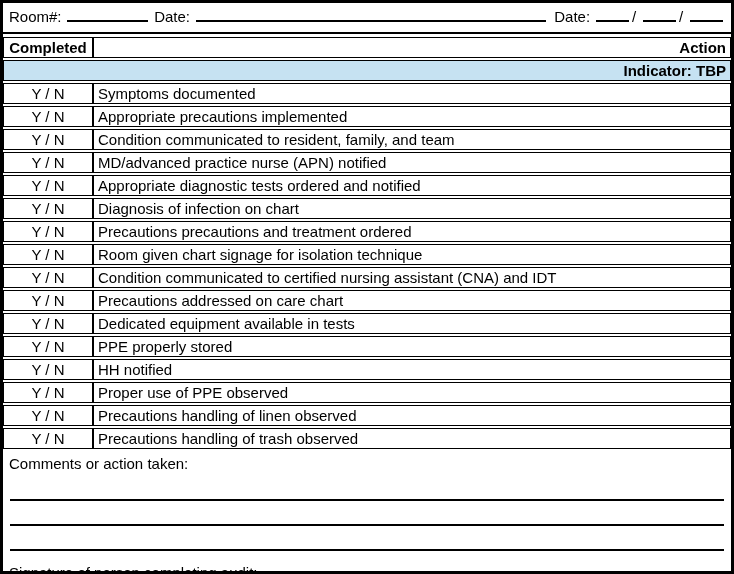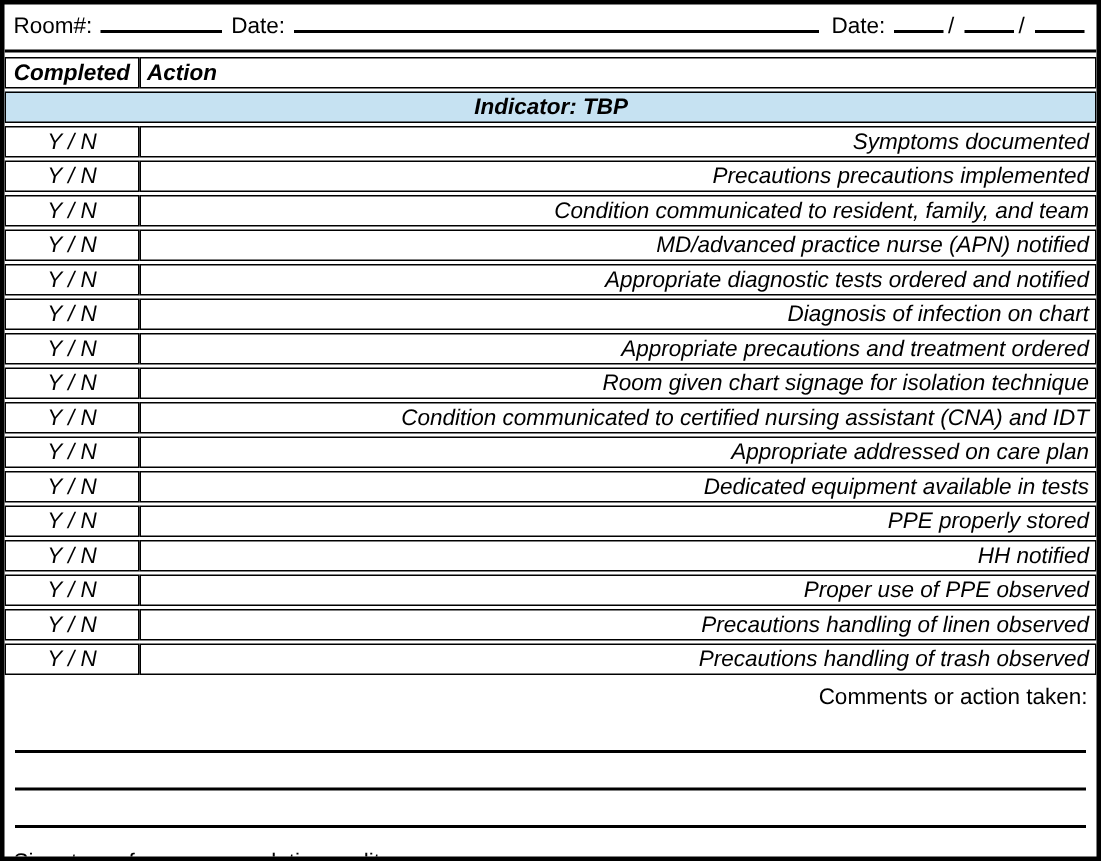--- a/index.html
+++ b/index.html
@@ -35,48 +35,47 @@
   .date-blank  { width: 33px;  margin: 0 2px 0 6px; }
   .slash { margin: 0 1px; }
 
   
   table.checklist {
     width: 100%;
     border-collapse: separate;
     border-spacing: 0 2px;
     margin-top: 1px;
     table-layout: fixed;
-    font-style: italic;
   }
   table.checklist th, table.checklist td {
     border: 1px solid #000;
     height: 19px;
     padding: 0 4px;
     line-height: 19px;
     overflow: hidden;
     white-space: nowrap;
   }
   th.col-completed, td.td-completed { width: 80px; text-align: center; }
-  th { font-weight: bold; text-align: left; font-size: 15px; }
-  td.td-action { padding-left: 12px; text-align: right; }
+  th { font-weight: bold; text-align: right; font-size: 15px; }
+  td.td-action { padding-left: 12px; text-align: left; }
   tr.indicator-row td {
     font-weight: bold;
-    text-align: center;
+    text-align: right;
     padding-left: 5px;
     margin-top: 40px;
   }
 
   
   .footer {
     flex: 1;
     padding: 3px 6px 6px 6px;
     display: flex;
     flex-direction: column;
   }
-  .comments-label { height: 22px; line-height: 20px; text-align: right; }
+  .comments-label { height: 22px; line-height: 20px; }
   .comment-line {
     border-bottom: 2px solid #000;
     height: 23px;
     margin: 0 1px;
   }
   .sig-row {
     margin-top: 12px;
     display: flex;
     align-items: baseline;
     white-space: nowrap;
@@ -118,53 +117,53 @@
     <tbody id="action-rows">
       <tr class="indicator-row">
         <td colspan="2" id="indicator-cell" style="background: rgb(198, 226, 242);">Indicator: TBP</td>
       </tr>
     <tr>
     <td class="td-completed">Y / N</td>
     <td class="td-action">Symptoms documented</td>
   </tr>
         <tr>
     <td class="td-completed">Y / N</td>
-    <td class="td-action">Precautions precautions implemented</td>
+    <td class="td-action">Appropriate precautions implemented</td>
   </tr>
         <tr>
     <td class="td-completed">Y / N</td>
     <td class="td-action">Condition communicated to resident, family, and team</td>
   </tr>
         <tr>
     <td class="td-completed">Y / N</td>
     <td class="td-action">MD/advanced practice nurse (APN) notified</td>
   </tr>
         <tr>
     <td class="td-completed">Y / N</td>
     <td class="td-action">Appropriate diagnostic tests ordered and notified</td>
   </tr>
         <tr>
     <td class="td-completed">Y / N</td>
     <td class="td-action">Diagnosis of infection on chart</td>
   </tr>
         <tr>
     <td class="td-completed">Y / N</td>
-    <td class="td-action">Appropriate precautions and treatment ordered</td>
+    <td class="td-action">Precautions precautions and treatment ordered</td>
   </tr>
         <tr>
     <td class="td-completed">Y / N</td>
     <td class="td-action">Room given chart signage for isolation technique</td>
   </tr>
         <tr>
     <td class="td-completed">Y / N</td>
     <td class="td-action">Condition communicated to certified nursing assistant (CNA) and IDT</td>
   </tr>
         <tr>
     <td class="td-completed">Y / N</td>
-    <td class="td-action">Appropriate addressed on care plan</td>
+    <td class="td-action">Precautions addressed on care chart</td>
   </tr>
         <tr>
     <td class="td-completed">Y / N</td>
     <td class="td-action">Dedicated equipment available in tests</td>
   </tr>
         <tr>
     <td class="td-completed">Y / N</td>
     <td class="td-action">PPE properly stored</td>
   </tr>
         <tr>

